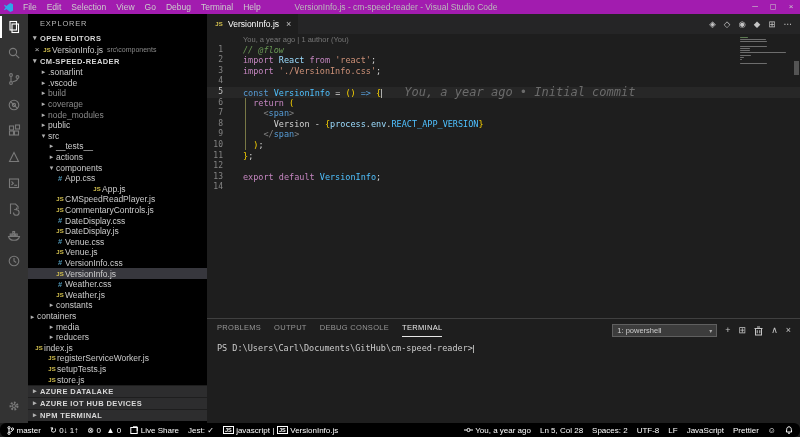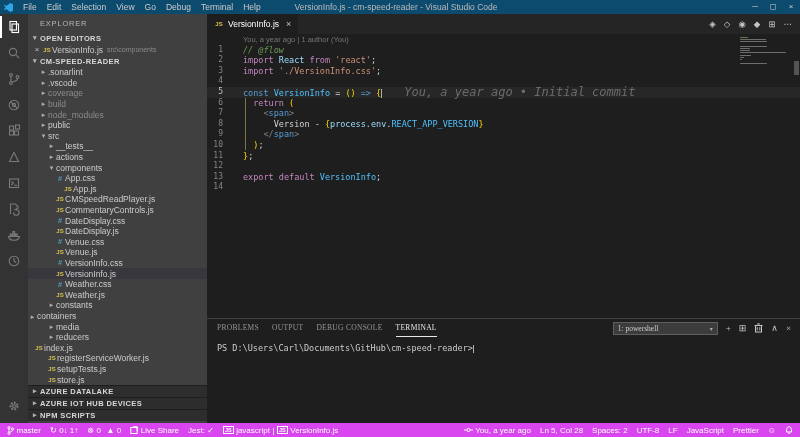--- a/index.html
+++ b/index.html
@@ -1,41 +1,41 @@
 <!DOCTYPE html>
 <html><head>
 <meta charset="utf-8">
 <style>
   * { margin:0; padding:0; box-sizing:border-box; }
   html,body { width:800px; height:437px; overflow:hidden; background:#1e1e1e;
     font-family:"Liberation Sans", sans-serif; -webkit-font-smoothing:antialiased; }
 
   
-  .titlebar { height:14px; background:#0c4a6e; display:flex; align-items:center;
+  .titlebar { height:14px; background:#a21caf; display:flex; align-items:center;
     font-size:8.5px; color:#cccccc; position:relative; }
   .vscode-logo { width:9px; height:9px; margin:0 5px 0 4px; }
   .menubar { display:flex; }
   .menubar .menu-item { padding:0 5px; line-height:14px; cursor:default; }
   .win-title { position:absolute; left:0; right:8px; text-align:center; color:#bbbbbb; pointer-events:none; }
   .win-controls { margin-left:auto; display:flex; z-index:2; }
   .win-controls div { width:18px; text-align:center; line-height:14px; font-size:8px; color:#cccccc; }
 
   
   .main { display:flex; height:409px; }
 
   
   .activitybar { width:28px; background:#333333; display:flex; flex-direction:column; align-items:center; }
   .ab-icon { width:28px; height:26px; display:flex; align-items:center; justify-content:center; position:relative; }
   .ab-icon svg { width:14px; height:14px; stroke:#7a7a7a; fill:none; stroke-width:1.1; }
   .ab-icon.active svg { stroke:#ffffff; }
   .ab-icon.active::before { content:""; position:absolute; left:0; top:2px; bottom:2px; width:1.5px; background:#ffffff; }
   .ab-spacer { flex:1; }
 
   
-  .sidebar { width:179px; background:#404040; color:#cccccc; font-size:8.5px; overflow:hidden; }
+  .sidebar { width:179px; background:#000000; color:#cccccc; font-size:8.5px; overflow:hidden; }
   .sb-title { font-size:7.5px; color:#b8b8b8; letter-spacing:0.8px; padding:5px 0 4px 12px; }
   .sb-section-header { display:flex; align-items:center; font-size:7.5px; font-weight:bold; color:#d8d8d8;
     letter-spacing:0.4px; height:12px; padding-left:2px; background:#2d2d2e; }
   .sb-section-header .twisty { width:10px; text-align:center; font-size:7px; color:#b0b0b0; }
   .open-editor-row { display:flex; align-items:center; height:11px; padding-left:4px; }
   .open-editor-row .close-x { width:10px; text-align:center; color:#c0c0c0; font-size:8px; }
   .open-editor-row .path { color:#8a8a8a; font-size:7px; margin-left:4px; }
   .tree { }
   .tree-row { display:flex; align-items:center; height:10.6px; white-space:nowrap; }
   .tree-row.selected { background:#37373d; }
@@ -69,35 +69,35 @@
   .tk-tn { color:#569cd6;margin-top:37px; }
   .cursor { display:inline-block; width:1px; height:9px; background:#aeafad; vertical-align:middle; }
   .line-annot { color:#6b6b6b; font-style:italic; padding-left:22px; font-size:12px; }
   .scope-guide { position:absolute; left:38px; top:64px; height:52px; width:1px; background:rgba(210,210,110,0.5); }
   .minimap { position:absolute; right:12px; top:3px; width:48px; }
   .minimap .mm-line { height:1px; margin-bottom:1.2px; background:#6d6d6d; border-radius:0.5px; }
   .v-scrollbar { position:absolute; right:1px; top:27px; width:5px; height:14px; background:rgba(150,150,150,0.45); }
 
   
   .panel { height:105px; border-top:1px solid rgba(128,128,128,0.35); background:#1e1e1e; }
-  .panel-header { height:18px; display:flex; align-items:center;font-family:Liberation Serif, serif; }
+  .panel-header { height:18px; display:flex; align-items:flex-end; }
   .panel-tabs { display:flex; gap:13px; padding-left:10px; font-size:7.5px; letter-spacing:0.3px; color:#969696; }
   .panel-tab { line-height:17px; }
   .panel-tab.active { color:#e7e7e7; border-bottom:1px solid #e7e7e7; }
   .panel-right { margin-left:auto; display:flex; align-items:center; gap:8px; padding-right:9px; }
   .terminal-select { width:105px; height:13px; background:#3c3c3c; border:1px solid #5f5f5f; color:#cccccc;
     font-size:7.5px; display:flex; align-items:center; padding:0 4px; }
   .terminal-select .caret { margin-left:auto; font-size:6px; color:#aaaaaa; }
   .panel-right .pic { color:#c5c5c5; font-size:9px; line-height:13px; }
   .panel-right svg { stroke:#c5c5c5; fill:none; stroke-width:1; }
   .terminal-body { font-family:"DejaVu Sans Mono", monospace; font-size:8.5px; color:#cccccc; padding:6px 0 0 10px; }
 
   
-  .statusbar { height:14px; background:#d946ef; color:#ffffff; display:flex; align-items:center;
-    font-size:8px; padding:0 7px; }
+  .statusbar { height:14px; background:#000000; color:#ffffff; display:flex; align-items:center;
+    font-size:8px; padding:0 7px;border-radius:6px; }
   .sb-item { display:flex; align-items:center; gap:2.5px; margin-right:9px; white-space:nowrap; }
   .sb-right { margin-left:auto; display:flex; align-items:center; }
   .sb-right .sb-item { margin-right:0; margin-left:9px; }
   .sb-item svg { stroke:#ffffff; fill:none; stroke-width:1; }
   .js-mini { font-size:5.5px; font-weight:bold; border:0.5px solid #ffffff; padding:0 1px; line-height:6px; }
 </style>
 </head>
 <body>
 
 <div class="titlebar">
@@ -227,25 +227,25 @@
         <div class="tree-row" style="padding-left: 11px;">
           <span class="twisty">▸</span>
           <span class="label">.sonarlint</span>
         </div>
         <div class="tree-row" style="padding-left: 11px;">
           <span class="twisty">▸</span>
           <span class="label">.vscode</span>
         </div>
         <div class="tree-row dimmed" style="padding-left: 11px;">
           <span class="twisty">▸</span>
+          <span class="label">build</span>
+        </div>
+        <div class="tree-row dimmed" style="padding-left: 11px;">
+          <span class="twisty">▸</span>
           <span class="label">coverage</span>
-        </div>
-        <div class="tree-row dimmed" style="padding-left: 11px;">
-          <span class="twisty">▸</span>
-          <span class="label">build</span>
         </div>
         <div class="tree-row dimmed" style="padding-left: 11px;">
           <span class="twisty">▸</span>
           <span class="label">node_modules</span>
         </div>
         <div class="tree-row" style="padding-left: 11px;">
           <span class="twisty">▸</span>
           <span class="label">public</span>
         </div>
         <div class="tree-row" style="padding-left: 11px;">
@@ -261,21 +261,21 @@
           <span class="label">actions</span>
         </div>
         <div class="tree-row" style="padding-left: 19px;">
           <span class="twisty">▾</span>
           <span class="label">components</span>
         </div>
         <div class="tree-row" style="padding-left: 27px;">
           <span class="badge-css">#</span>
           <span class="label">App.css</span>
         </div>
-        <div class="tree-row" style="padding-left: 35px;">
+        <div class="tree-row" style="padding-left: 27px; margin-left: 37px;">
           <span class="badge-js">JS</span>
           <span class="label">App.js</span>
         </div>
         <div class="tree-row" style="padding-left: 27px;">
           <span class="badge-js">JS</span>
           <span class="label">CMSpeedReadPlayer.js</span>
         </div>
         <div class="tree-row" style="padding-left: 27px;">
           <span class="badge-js">JS</span>
           <span class="label">CommentaryControls.js</span>
@@ -350,21 +350,21 @@
         <div class="sb-section-header" style="border-top: 1px solid rgb(30, 30, 30);">
           <span class="twisty">▸</span>
           <span>AZURE DATALAKE</span>
         </div>
         <div class="sb-section-header" style="border-top: 1px solid rgb(30, 30, 30);">
           <span class="twisty">▸</span>
           <span>AZURE IOT HUB DEVICES</span>
         </div>
         <div class="sb-section-header" style="border-top: 1px solid rgb(30, 30, 30);">
           <span class="twisty">▸</span>
-          <span>NPM SCRIPTS</span>
+          <span>NPM TERMINAL</span>
         </div>
       </div>
   </div>
 
   <div class="editor-col">
     <div class="tabbar">
       <div class="tab">
         <span class="badge-js">JS</span>
         <span>VersionInfo.js</span>
         <span class="close-x">×</span>

